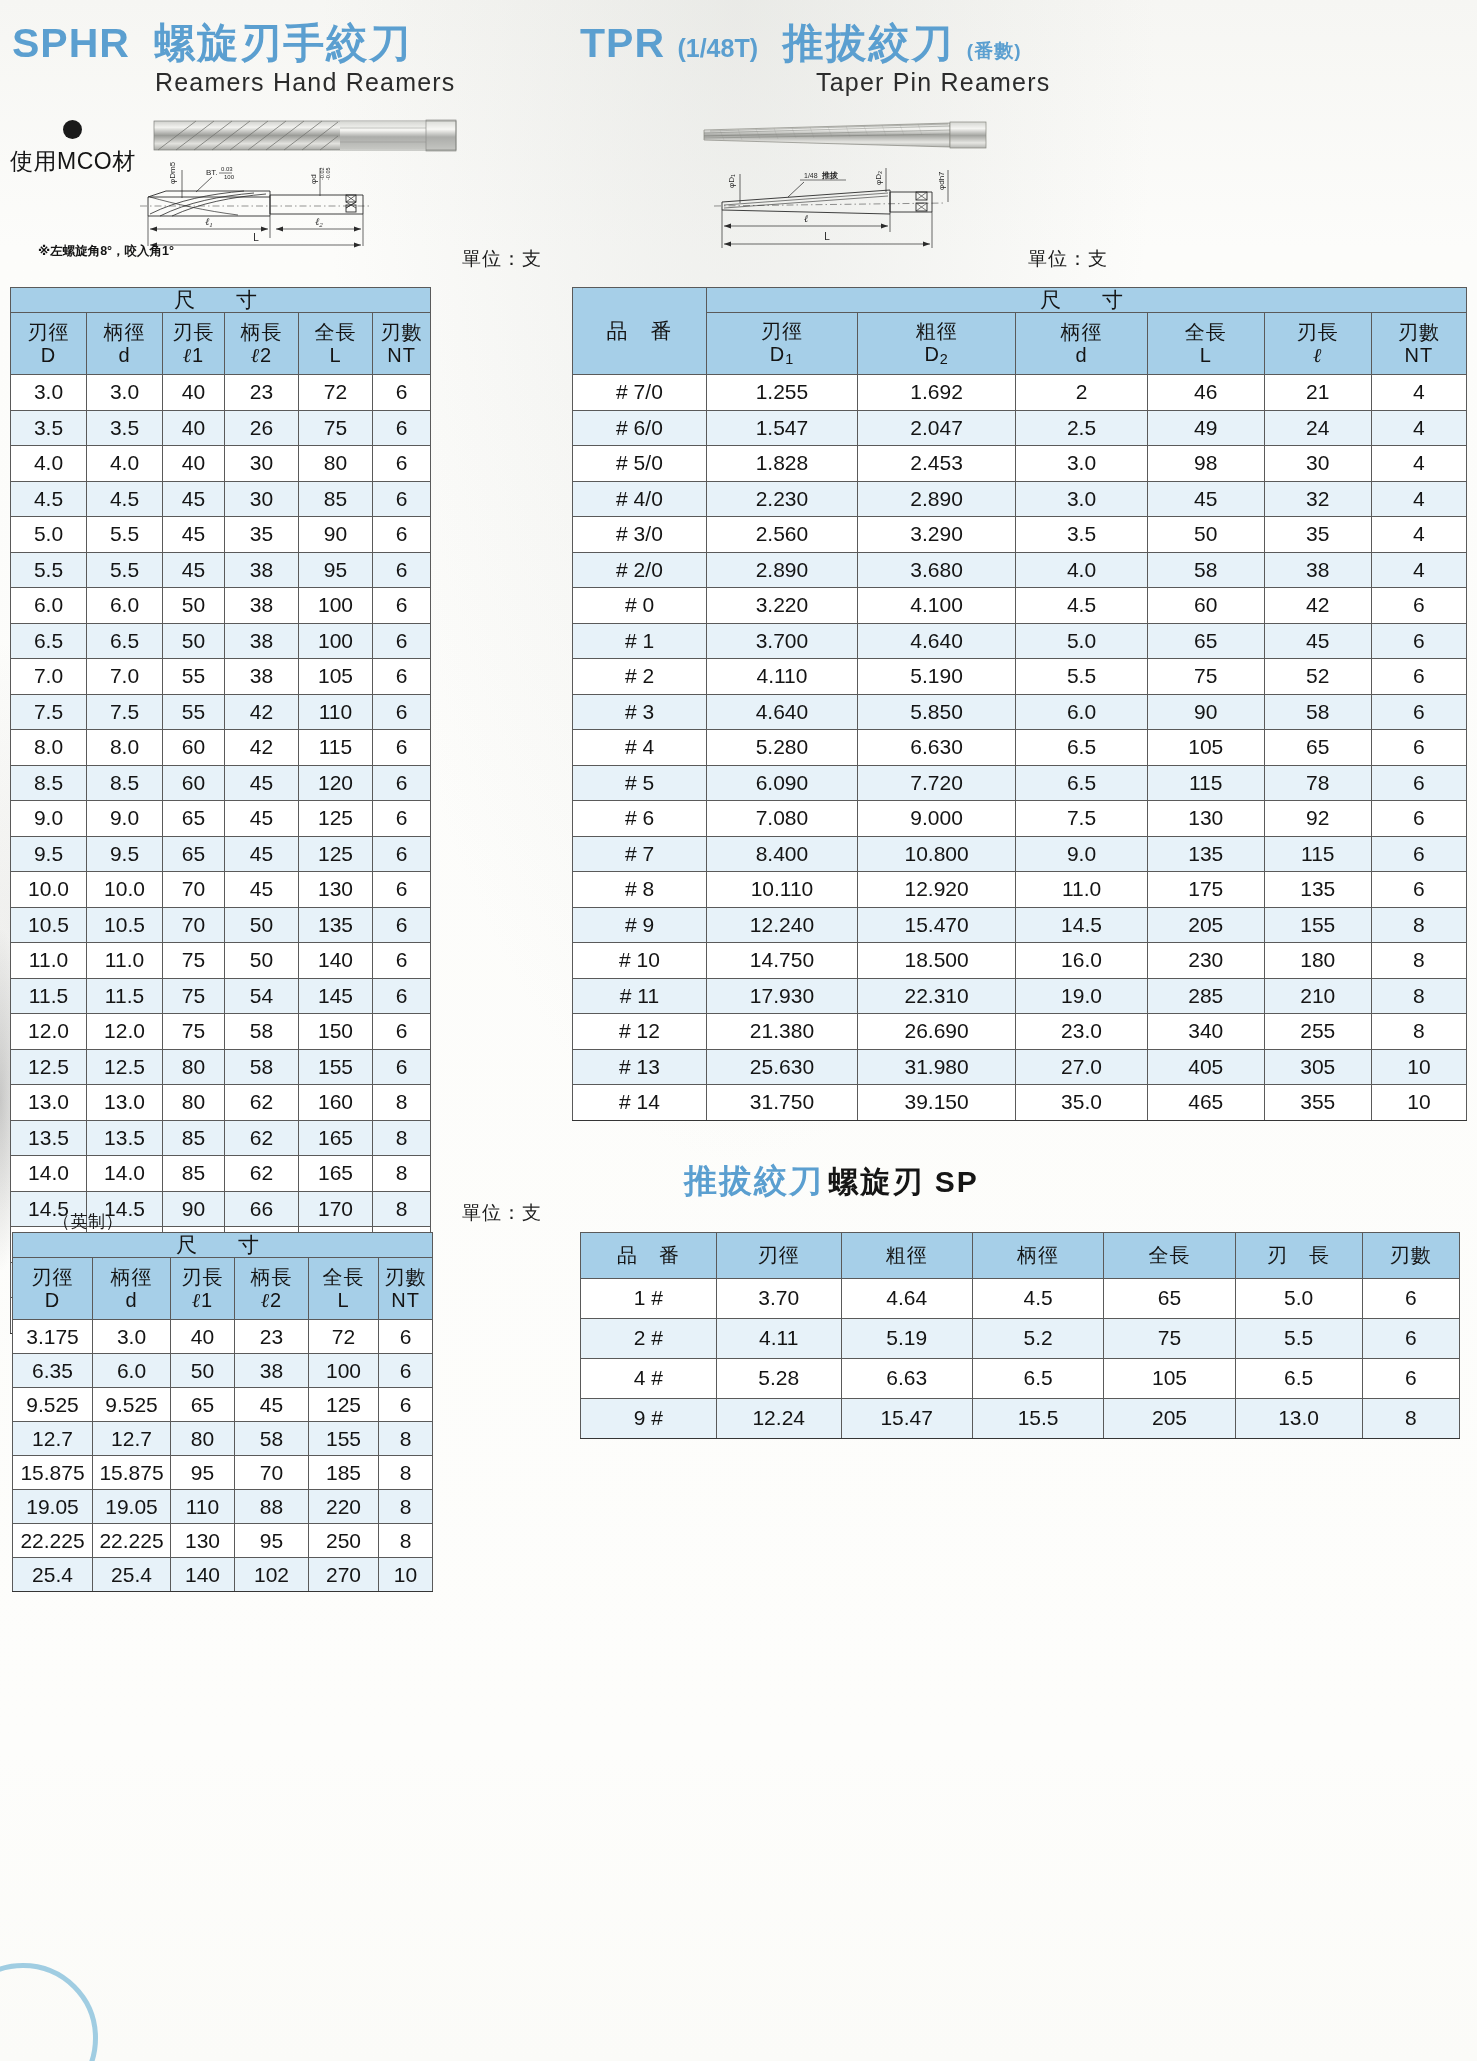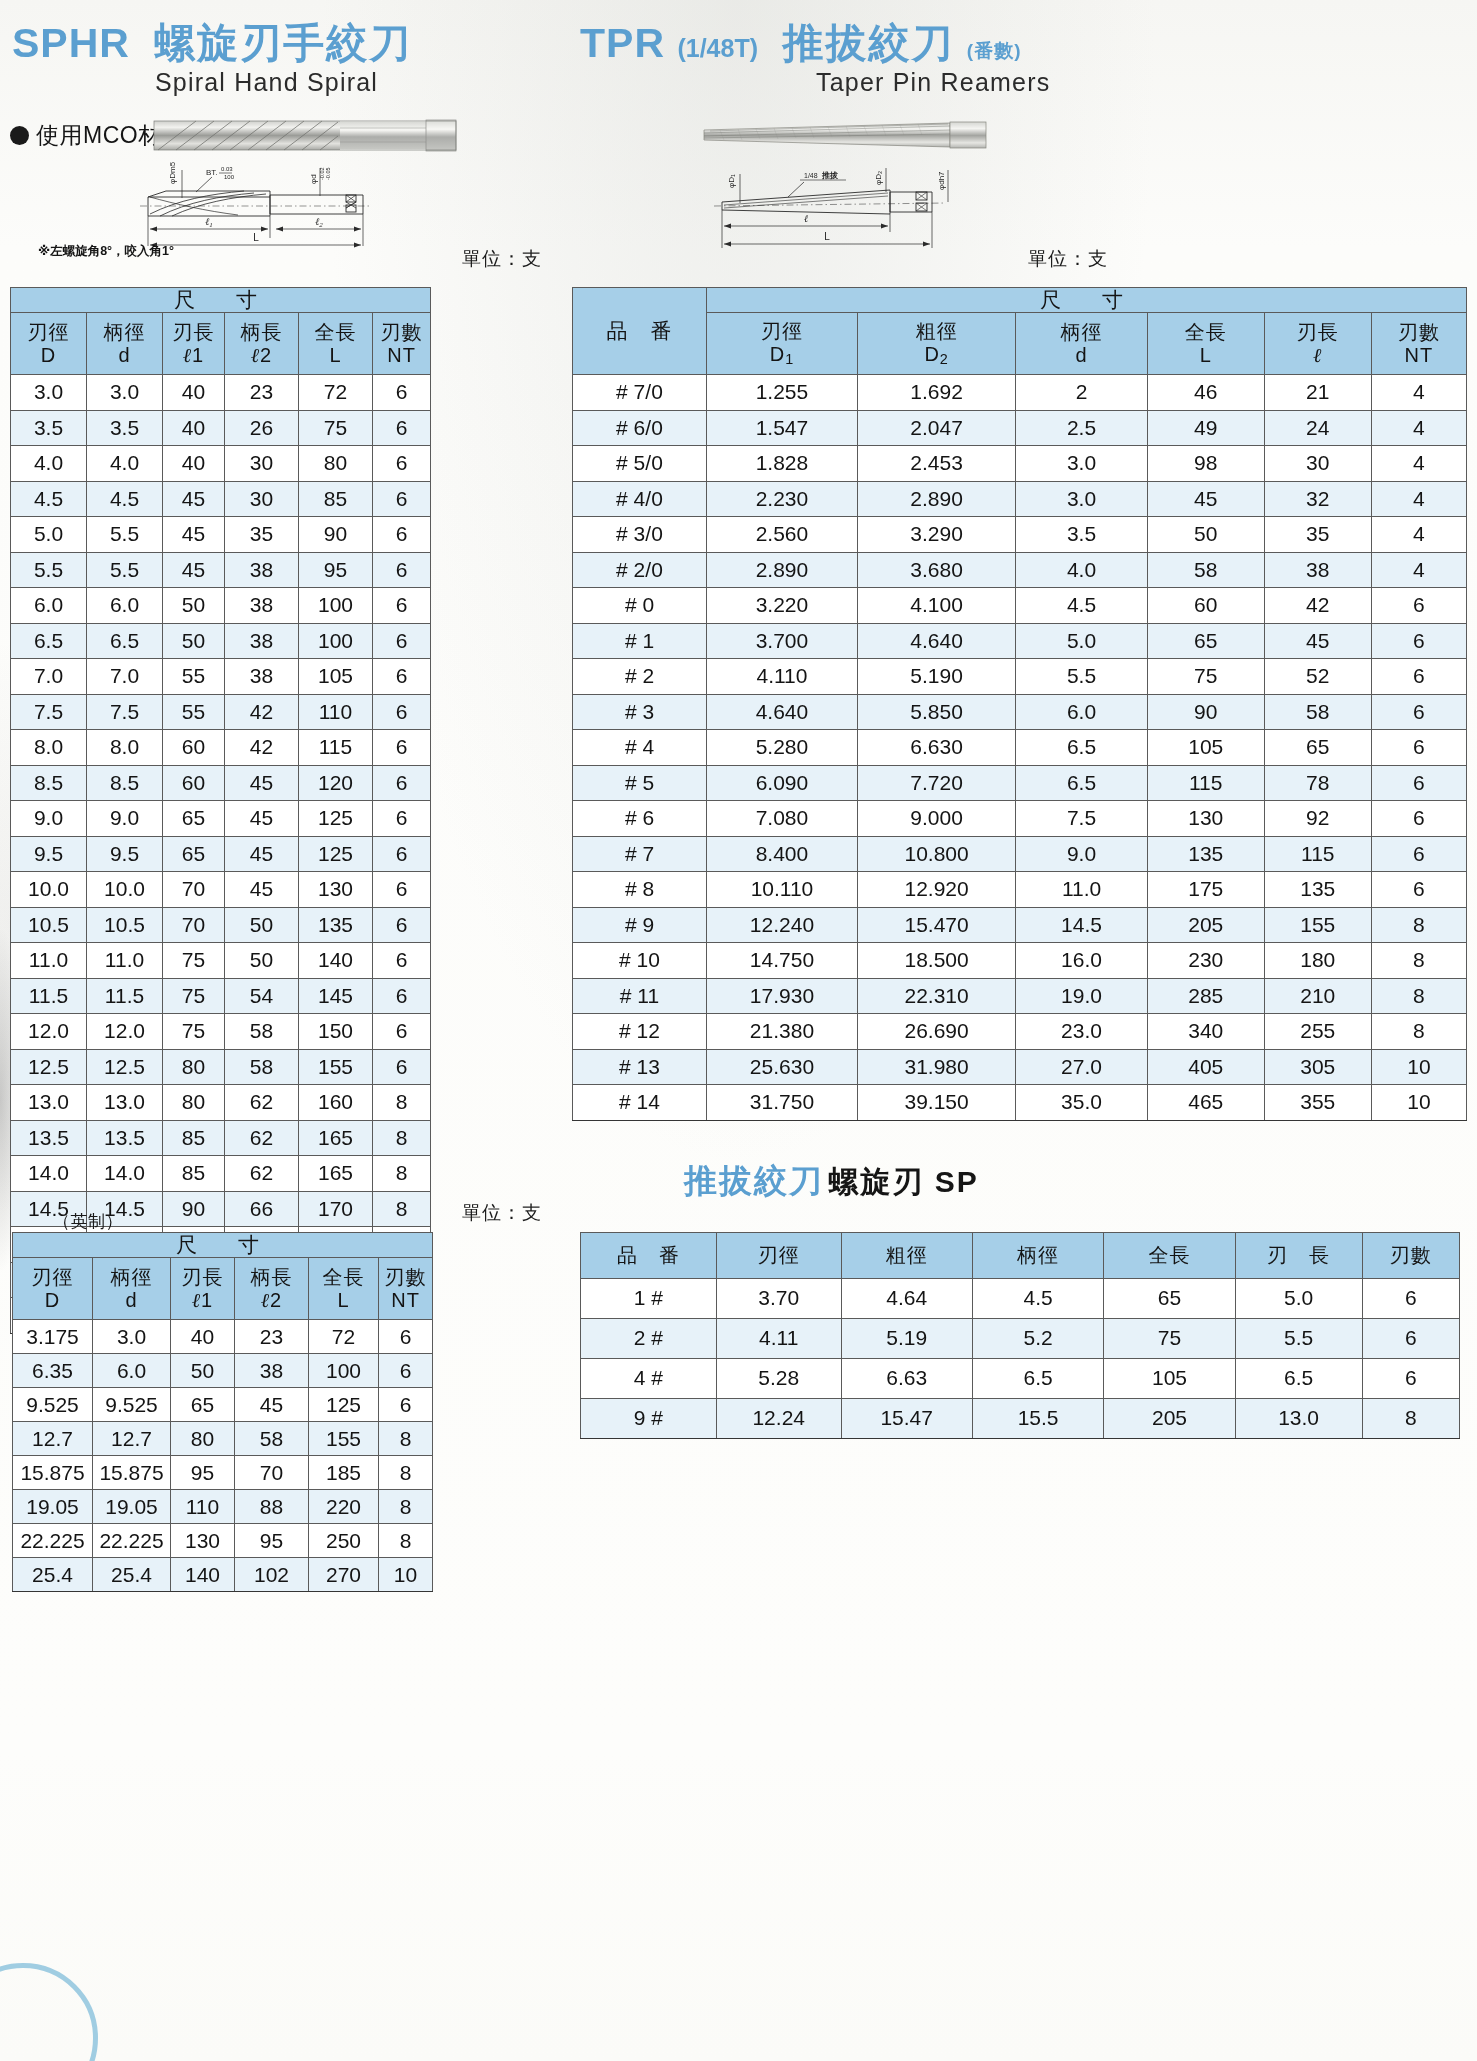--- a/index.html
+++ b/index.html
@@ -47,21 +47,21 @@
   .hdr-paren { font-size: 25px; font-weight: bold; letter-spacing: 0; }
   .hdr-paren-sm { font-size: 19px; font-weight: bold; }
   .hdr-en {
     color: #2b2b2b;
     font-size: 25px;
     letter-spacing: 1.2px;
     white-space: nowrap;
   }
 
   
-  .mco { position: absolute; left: 10px; top: 120px; display: flex; align-items: center; gap: 7px; }
+  .mco { position: absolute; left: 10px; top: 120px; display: flex; align-items: center; gap: 7px; flex-direction: column; }
   .mco .dot { width: 19px; height: 19px; border-radius: 50%; background: #1a1a1a; display:block; }
   .mco .mco-text { font-size: 23px; color: #151515; letter-spacing: .5px; }
 
   
   .photo { position: absolute; }
   .photo svg { display: block; }
 
   
   .spec-note {
     position: absolute; left: 38px; top: 243px;
@@ -126,21 +126,21 @@
 <body>
 
 <div class="paper-tint"></div>
 <div class="edge-smudge"></div>
 <div class="corner-arc"></div>
 
 <div class="hdr hdr-code" style="left:12px; top:16px;">
   <span>SPHR</span>
   <span class="cjk">螺旋刃手絞刀</span>
 </div>
-<div class="hdr hdr-en" style="left:155px; top:68px;">Spiral Hand Spiral</div>
+<div class="hdr hdr-en" style="left:155px; top:68px;">Reamers Hand Reamers</div>
 
 <div class="mco">
   <span class="dot"></span>
   <span class="mco-text">使用MCO材</span>
 </div>
 
 <div class="photo" style="left:150px; top:108px;">
   <svg width="310" height="56" viewBox="0 0 310 56">
     <defs>
       <linearGradient id="steelA" x1="0" y1="0" x2="0" y2="1">

